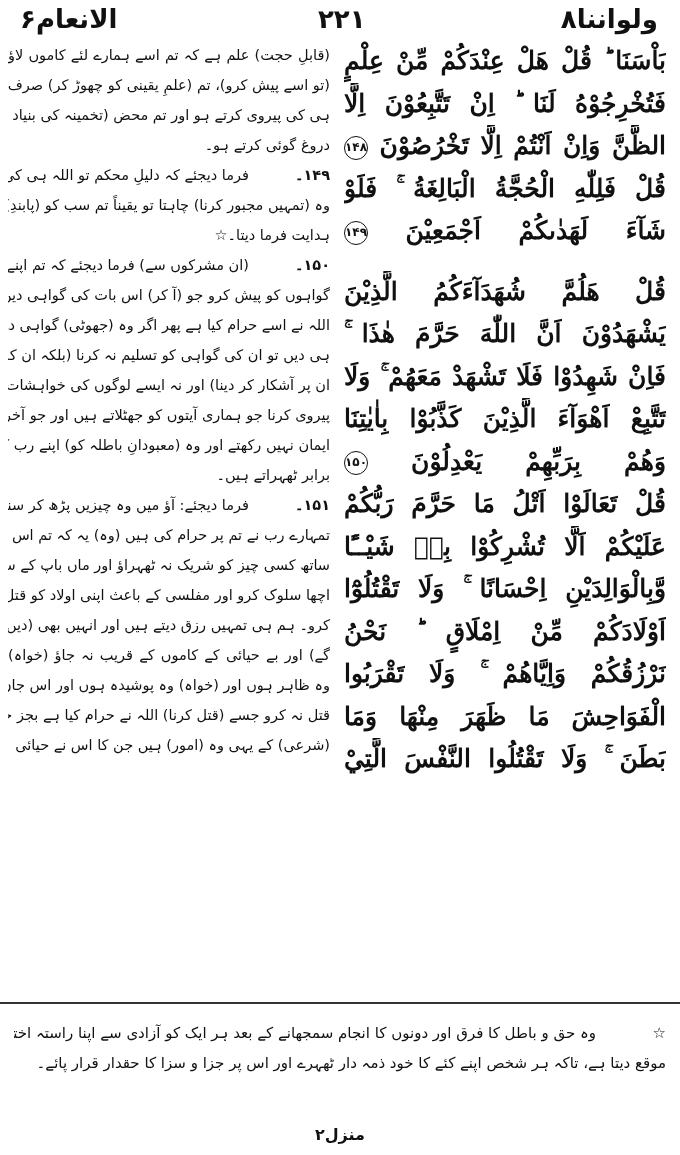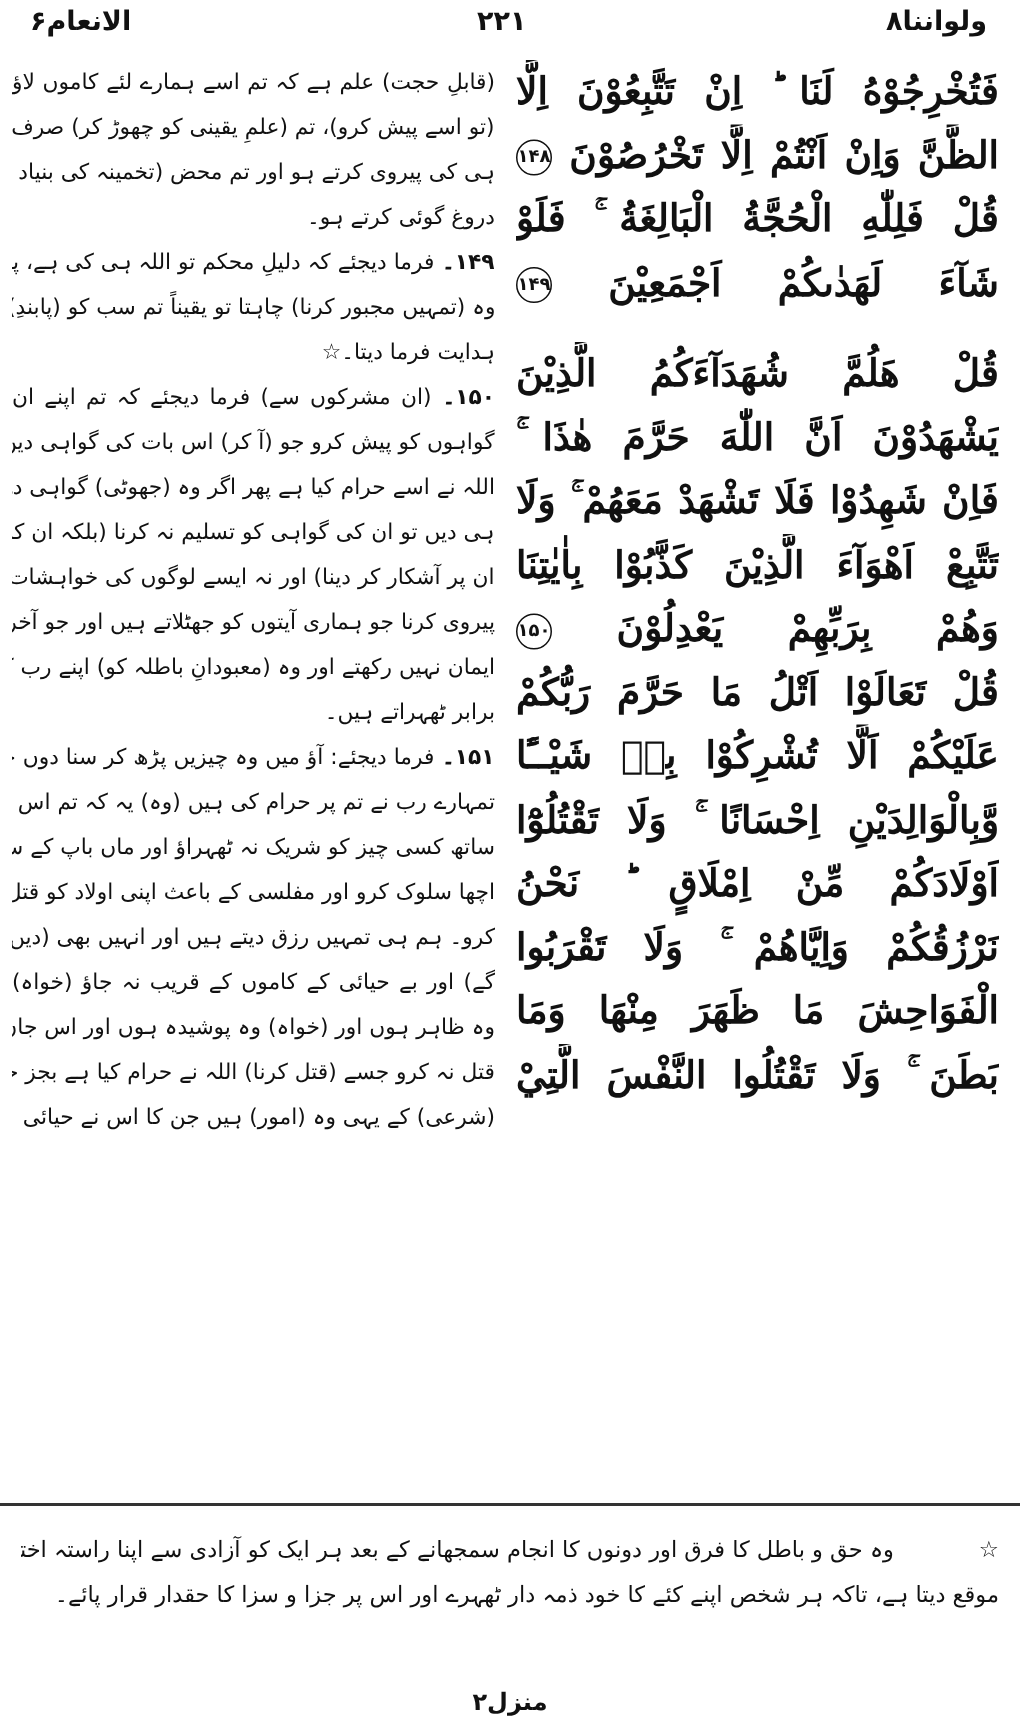--- a/index.html
+++ b/index.html
@@ -1,35 +1,35 @@
 <!DOCTYPE html>
 <html><head>
 <meta charset="utf-8">
 <style>
   * { box-sizing: border-box; margin: 0; padding: 0; }
   html, body { width: 680px; height: 1155px; background: #ffffff; overflow: hidden; }
   body { position: relative; color: #111111; font-family: "DejaVu Sans", sans-serif; }
 
   .header { position: absolute; top: 0; left: 0; width: 680px; height: 40px; }
-  .header span { position: absolute; top: 4px; font-size: 18px; font-weight: bold; direction: rtl; font-family: "DejaVu Sans", sans-serif; }
+  .header span { position: absolute; top: 4px; font-size: 26px; font-weight: bold; direction: rtl; font-family: "DejaVu Sans", sans-serif; }
   .header .juz { right: 22px; }
   .header .page-num { left: 318px; }
   .header .surah { left: 20px; }
 
   .columns { position: absolute; top: 40px; left: 0; width: 680px; height: 952px; }
 
   .arabic-col { position: absolute; right: 14px; top: 0; width: 322px; direction: rtl; text-align: justify; text-align-last: justify; }
   .arabic-line { font-family: "DejaVu Serif", serif; font-size: 25px; line-height: 42px; height: 42.5px; white-space: nowrap; overflow: hidden; font-weight: bold; }
   .arabic-gap { height: 18px; }
   .ayah-marker { display: inline-block; font-size: 12px; border: 1.5px solid #111; border-radius: 50%; width: 24px; height: 24px; line-height: 21px; text-align: center; vertical-align: middle; font-family: "DejaVu Sans", sans-serif; font-weight: bold; }
 
   .urdu-col { position: absolute; left: 8px; top: 0; width: 322px; direction: rtl; text-align: justify; }
   .urdu-line { font-family: "DejaVu Sans", sans-serif; font-size: 14.5px; line-height: 30px; height: 30px; white-space: nowrap; overflow: hidden; text-align-last: justify; }
   .urdu-line.last { text-align-last: right; }
-  .verse-num { font-weight: bold; }
+  .verse-num { font-weight: bold; margin-left: 41px; }
 
   .rule { position: absolute; left: 0; top: 1002px; width: 680px; height: 2px; background: #333; }
 
   .footnote { position: absolute; top: 1018px; left: 14px; width: 652px; direction: rtl; font-size: 15px; line-height: 30px; }
   .footnote .star { display: inline-block; width: 40px; text-align: right; margin-left: 30px; }
   .fn-line { white-space: nowrap; overflow: hidden; text-align: justify; text-align-last: justify; }
   .fn-line.last { text-align-last: right; }
 
   .manzil { position: absolute; top: 1125px; left: 0; width: 680px; text-align: center; font-size: 16px; direction: rtl; font-weight: bold; }
 </style>
@@ -37,20 +37,21 @@
 <body>
 
 <div class="header">
   <span class="juz">ولواننا۸</span>
   <span class="page-num">۲۲۱</span>
   <span class="surah">الانعام۶</span>
 </div>
 
 <div class="columns">
   <div class="arabic-col" id="arabic-col">
+      <div class="arabic-line"><span>بَاْسَنَا ؕ قُلْ هَلْ عِنْدَكُمْ مِّنْ عِلْمٍ</span></div>
       <div class="arabic-line"><span>فَتُخْرِجُوْهُ لَنَا ؕ اِنْ تَتَّبِعُوْنَ اِلَّا</span></div>
       <div class="arabic-line"><span>الظَّنَّ وَاِنْ اَنْتُمْ اِلَّا تَخْرُصُوْنَ</span> <span class="ayah-marker">۱۴۸</span></div>
       <div class="arabic-line"><span>قُلْ فَلِلّٰهِ الْحُجَّةُ الْبَالِغَةُ ۚ فَلَوْ</span></div>
       <div class="arabic-line"><span>شَآءَ لَهَدٰىكُمْ اَجْمَعِيْنَ</span> <span class="ayah-marker">۱۴۹</span></div>
       <div class="arabic-gap"></div>
       <div class="arabic-line"><span>قُلْ هَلُمَّ شُهَدَآءَكُمُ الَّذِيْنَ</span></div>
       <div class="arabic-line"><span>يَشْهَدُوْنَ اَنَّ اللّٰهَ حَرَّمَ هٰذَا ۚ</span></div>
       <div class="arabic-line"><span>فَاِنْ شَهِدُوْا فَلَا تَشْهَدْ مَعَهُمْ ۚ وَلَا</span></div>
       <div class="arabic-line"><span>تَتَّبِعْ اَهْوَآءَ الَّذِيْنَ كَذَّبُوْا بِاٰيٰتِنَا</span></div>
       <div class="arabic-line"><span>وَهُمْ بِرَبِّهِمْ يَعْدِلُوْنَ</span> <span class="ayah-marker">۱۵۰</span></div>

